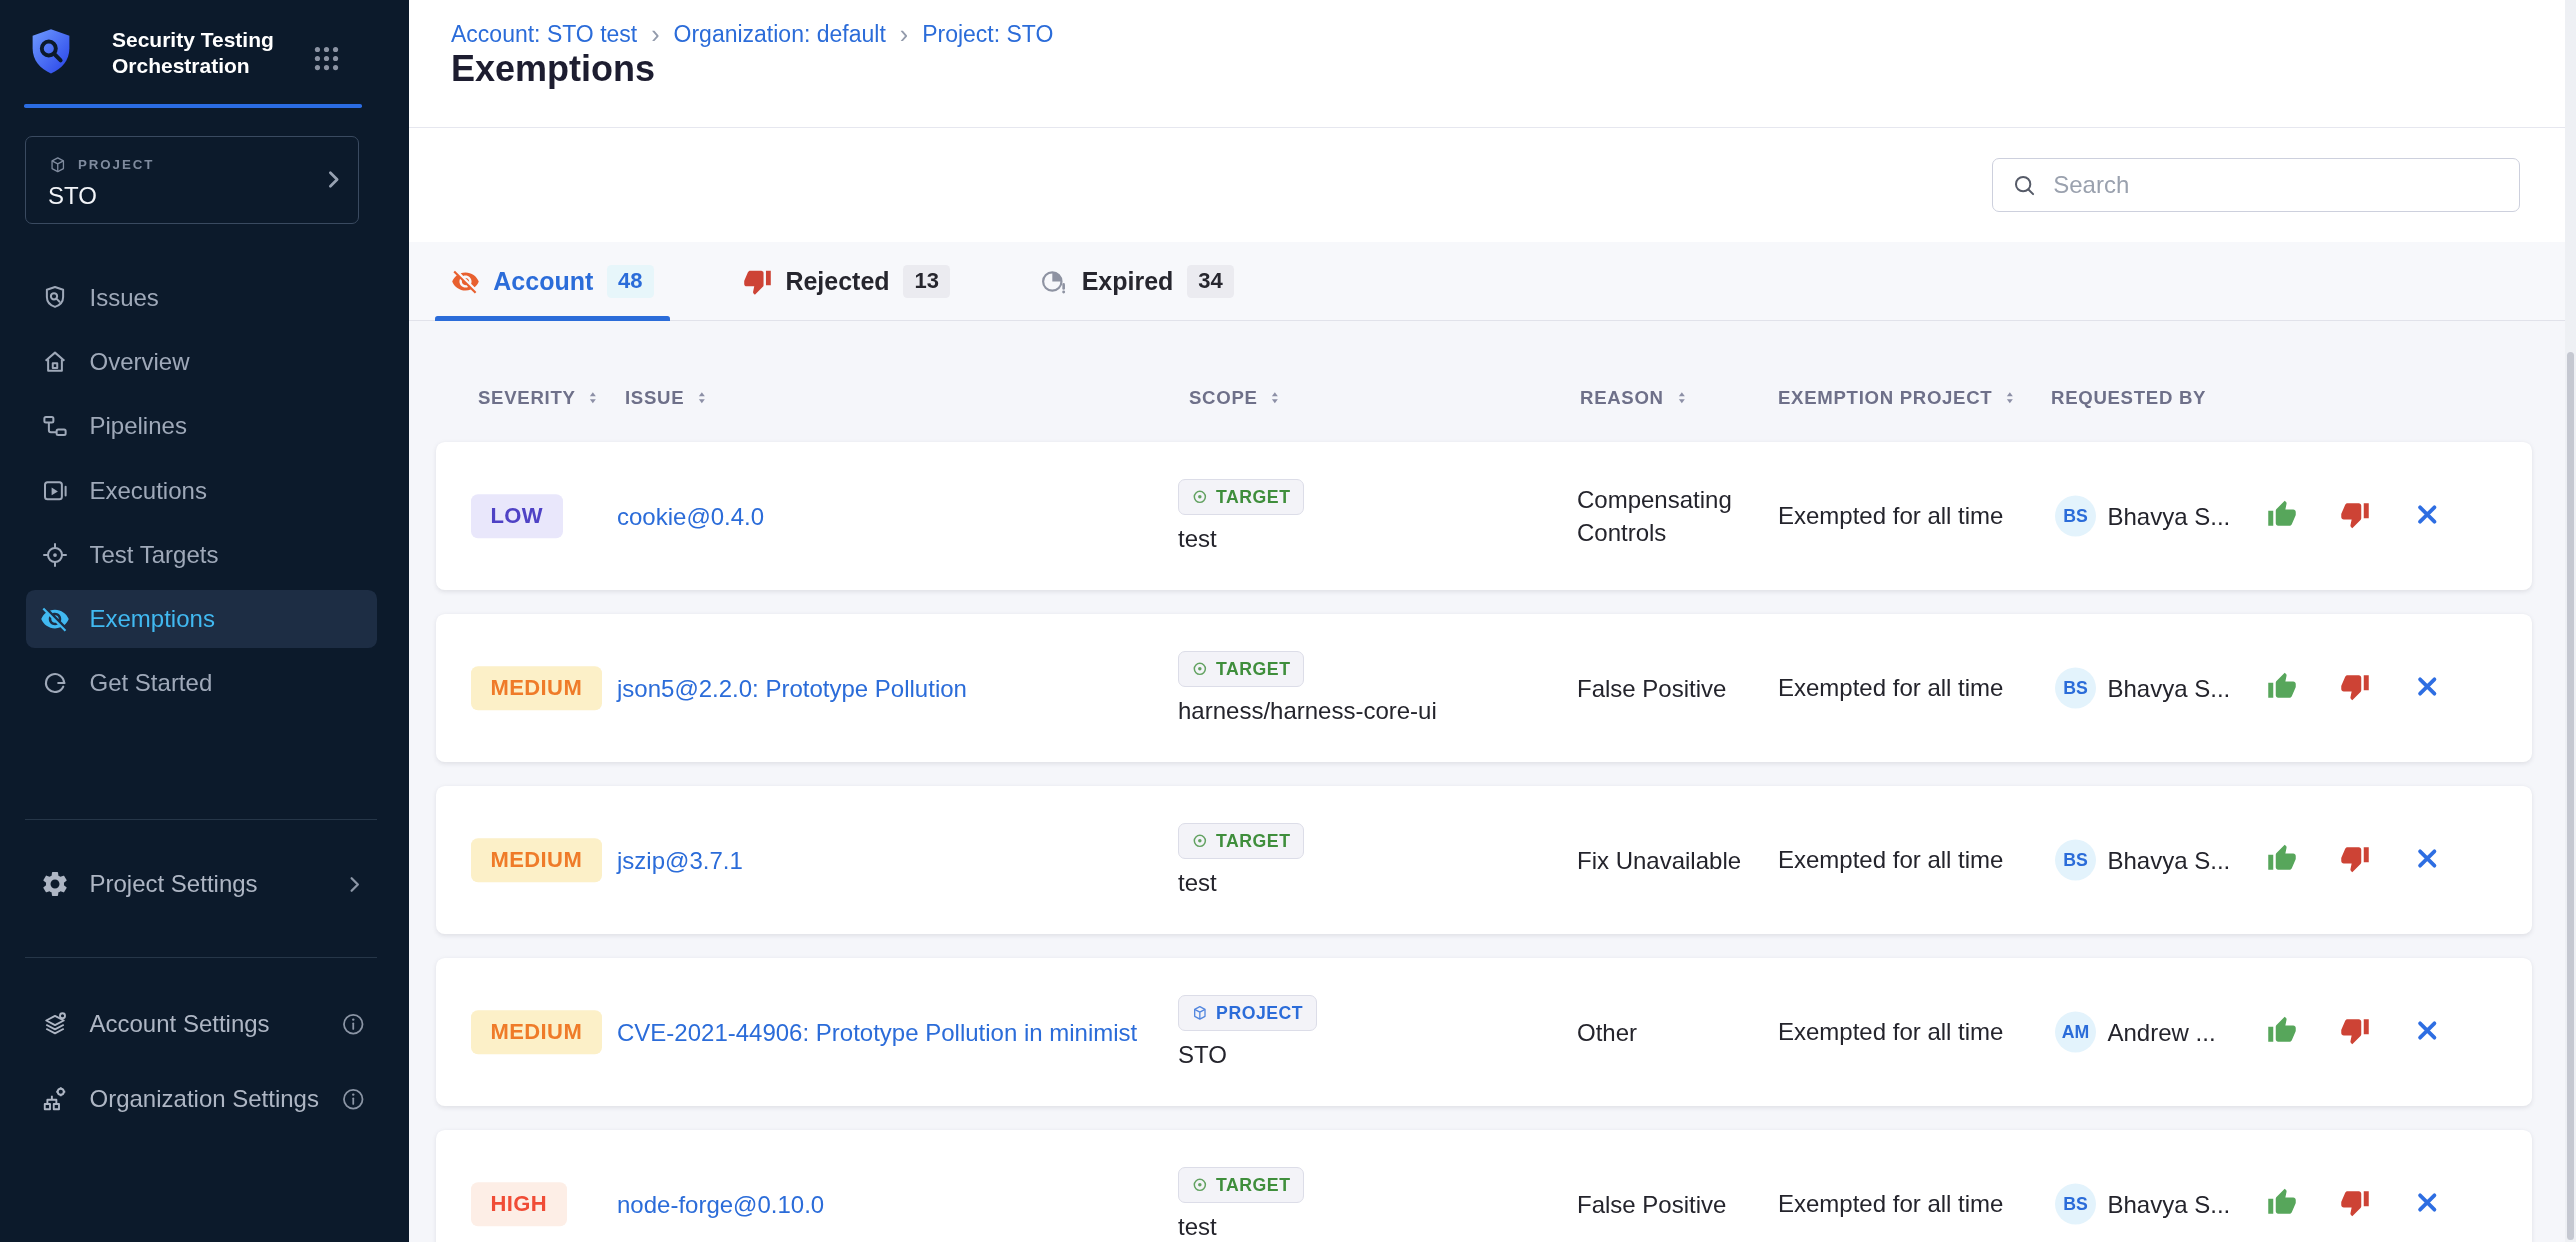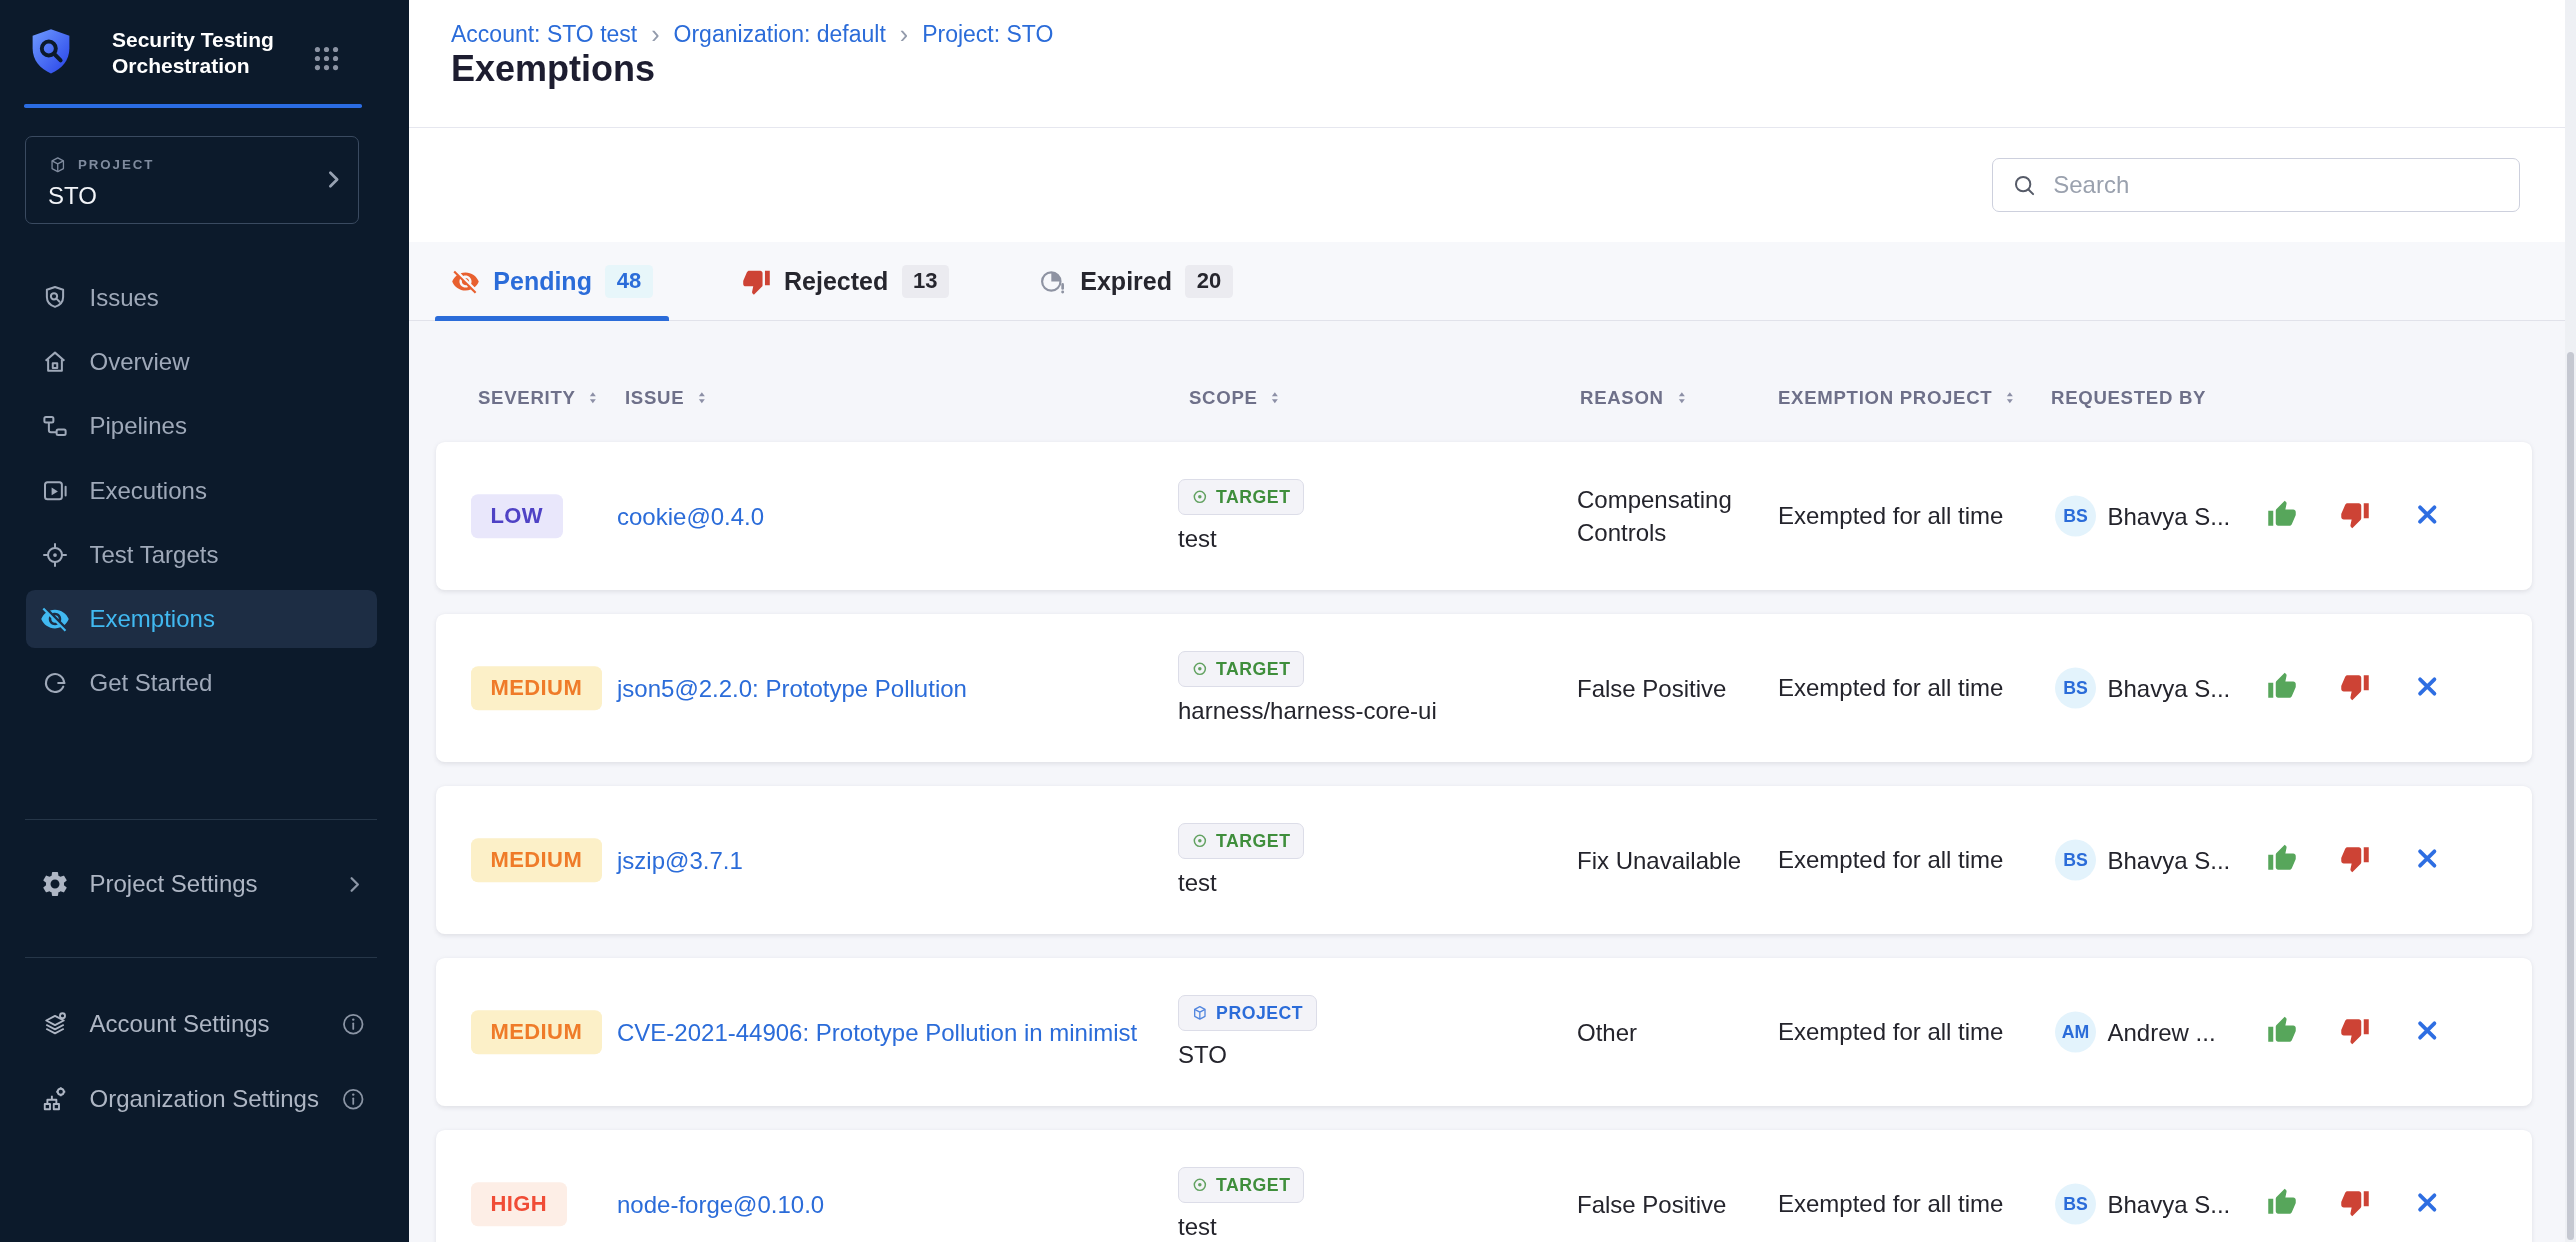--- a/index.html
+++ b/index.html
@@ -283,21 +283,21 @@
   </div>
 </div>
 
 <div class="tabbar">
     <div class="tab active">
       <span class="icon" style="width:29px;height:29px;color:#e8602f;">
         <svg viewBox="0 0 24 24" fill="currentColor">
           <path d="M12 7c2.76 0 5 2.24 5 5 0 .65-.13 1.26-.36 1.83l2.92 2.92c1.51-1.26 2.7-2.89 3.43-4.75-1.73-4.39-6-7.5-11-7.5-1.4 0-2.74.25-3.98.7l2.16 2.16C10.74 7.13 11.35 7 12 7zM2 4.27l2.28 2.28.46.46C3.08 8.3 1.78 10.02 1 12c1.73 4.39 6 7.5 11 7.5 1.55 0 3.03-.3 4.38-.84l.42.42L19.73 22 21 20.73 3.27 3 2 4.27zM7.53 9.8l1.55 1.55c-.05.21-.08.43-.08.65 0 1.66 1.34 3 3 3 .22 0 .44-.03.65-.08l1.55 1.55c-.67.33-1.41.53-2.2.53-2.76 0-5-2.24-5-5 0-.79.2-1.53.53-2.2zm4.31-.78 3.15 3.15.02-.16c0-1.66-1.34-3-3-3l-.17.01z"></path>
         </svg>
       </span>
-      <span class="tab-label">Pending</span>
+      <span class="tab-label">Account</span>
       <span class="tab-count">48</span>
       <span class="tab-underline"></span>
     </div>
     <div class="tab">
       <span class="icon" style="width:29px;height:29px;color:#cd4335;">
         <svg viewBox="0 0 24 24" fill="currentColor">
           <path d="M15 3H6c-.83 0-1.54.5-1.84 1.22l-3.02 7.05c-.09.23-.14.47-.14.73v2c0 1.1.9 2 2 2h6.31l-.95 4.57-.03.32c0 .41.17.79.44 1.06L9.83 23l6.59-6.59c.36-.36.58-.86.58-1.41V5c0-1.1-.9-2-2-2zm4 0v12h4V3h-4z"></path>
         </svg>
       </span>
       <span class="tab-label">Rejected</span>
@@ -306,21 +306,21 @@
     <div class="tab">
       <span class="icon" style="width:29px;height:29px;color:#8e93a2;">
         <svg viewBox="0 0 24 24">
           <circle cx="11" cy="12" r="7.6" fill="none" stroke="currentColor" stroke-width="1.8"></circle>
           <path d="M11 4.4a7.6 7.6 0 0 1 7.6 7.6H11z" fill="currentColor"></path>
           <path d="M20.4 14.4v3.4" stroke="currentColor" stroke-width="2.2" stroke-linecap="round" fill="none"></path>
           <circle cx="20.4" cy="20.7" r="1.2" fill="currentColor"></circle>
         </svg>
       </span>
       <span class="tab-label">Expired</span>
-      <span class="tab-count">20</span>
+      <span class="tab-count">34</span>
     </div>
   </div>
 
 <div class="thead">
     <div class="th" style="left:478px;">
       <span>SEVERITY</span>
       <span class="icon" style="width:17.7px;height:17.7px;color:#8c8fa6;">
         <svg viewBox="0 0 24 24" fill="currentColor">
           <path d="M12 4.5 16 10H8z"></path>
           <path d="M12 19.5 8 14h8z"></path>

